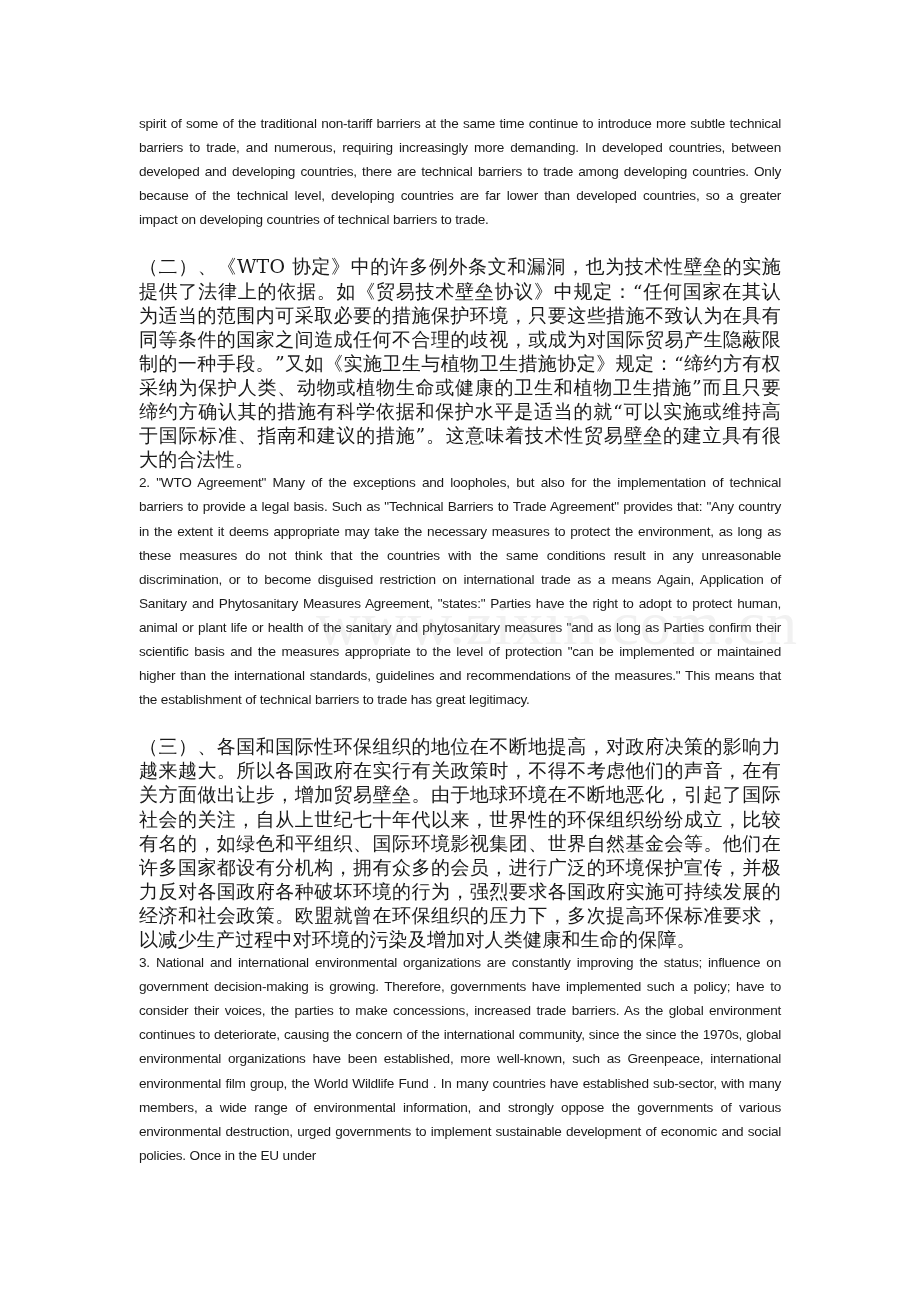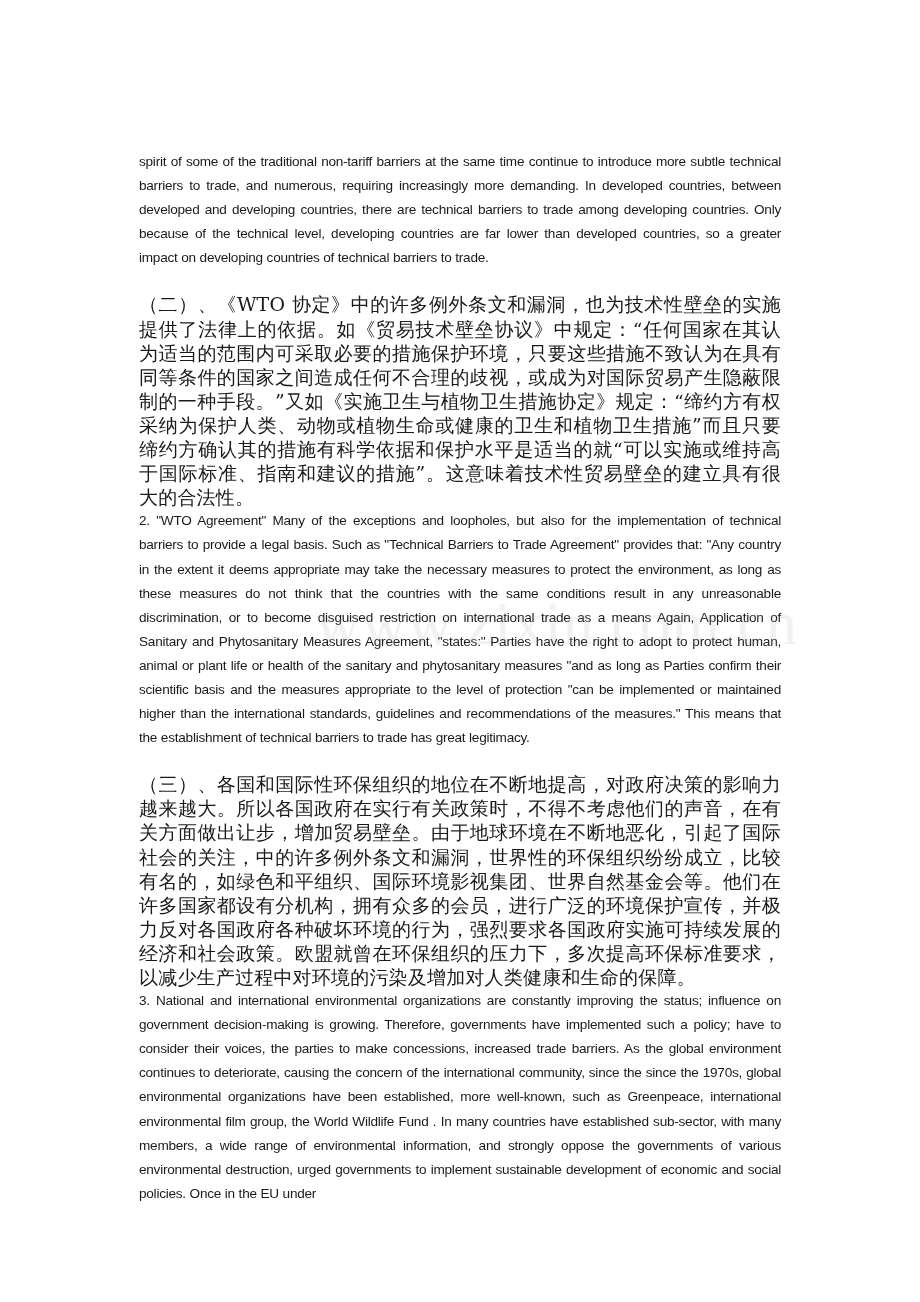--- a/index.html
+++ b/index.html
@@ -12,21 +12,20 @@
     height: 1302px;
     position: relative;
     overflow: hidden;
   }
   .page {
     position: absolute;
     left: 139px;
     top: 112px;
     width: 642px;
     color: #1a1a1a;
-    margin-top: 38px;
   }
   .para {
     margin: 0;
     text-align: justify;
     font-size: 14px;
     line-height: 24.1px;
   }
   .en {
     font-family: "Liberation Sans", "DejaVu Sans", sans-serif;
     font-size: 13.6px;
@@ -55,17 +54,17 @@
 </style>
 </head>
 <body>
 
 <div class="page">
   <p class="para en">spirit of some of the traditional non-tariff barriers at the same time continue to introduce more subtle technical barriers to trade, and numerous, requiring increasingly more demanding. In developed countries, between developed and developing countries, there are technical barriers to trade among developing countries. Only because of the technical level, developing countries are far lower than developed countries, so a greater impact on developing countries of technical barriers to trade.</p>
   <div class="gap"></div>
   <p class="para zh">（二）、《WTO 协定》中的许多例外条文和漏洞，也为技术性壁垒的实施提供了法律上的依据。如《贸易技术壁垒协议》中规定：“任何国家在其认为适当的范围内可采取必要的措施保护环境，只要这些措施不致认为在具有同等条件的国家之间造成任何不合理的歧视，或成为对国际贸易产生隐蔽限制的一种手段。”又如《实施卫生与植物卫生措施协定》规定：“缔约方有权采纳为保护人类、动物或植物生命或健康的卫生和植物卫生措施”而且只要缔约方确认其的措施有科学依据和保护水平是适当的就“可以实施或维持高于国际标准、指南和建议的措施”。这意味着技术性贸易壁垒的建立具有很大的合法性。</p>
   <p class="para en">2. "WTO Agreement" Many of the exceptions and loopholes, but also for the implementation of technical barriers to provide a legal basis. Such as "Technical Barriers to Trade Agreement" provides that: "Any country in the extent it deems appropriate may take the necessary measures to protect the environment, as long as these measures do not think that the countries with the same conditions result in any unreasonable discrimination, or to become disguised restriction on international trade as a means Again, Application of Sanitary and Phytosanitary Measures Agreement, "states:" Parties have the right to adopt to protect human, animal or plant life or health of the sanitary and phytosanitary measures "and as long as Parties confirm their scientific basis and the measures appropriate to the level of protection "can be implemented or maintained higher than the international standards, guidelines and recommendations of the measures." This means that the establishment of technical barriers to trade has great legitimacy.</p>
   <div class="gap"></div>
-  <p class="para zh">（三）、各国和国际性环保组织的地位在不断地提高，对政府决策的影响力越来越大。所以各国政府在实行有关政策时，不得不考虑他们的声音，在有关方面做出让步，增加贸易壁垒。由于地球环境在不断地恶化，引起了国际社会的关注，中的许多例外条文和漏洞，世界性的环保组织纷纷成立，比较有名的，如绿色和平组织、国际环境影视集团、世界自然基金会等。他们在许多国家都设有分机构，拥有众多的会员，进行广泛的环境保护宣传，并极力反对各国政府各种破坏环境的行为，强烈要求各国政府实施可持续发展的经济和社会政策。欧盟就曾在环保组织的压力下，多次提高环保标准要求，以减少生产过程中对环境的污染及增加对人类健康和生命的保障。</p>
+  <p class="para zh">（三）、各国和国际性环保组织的地位在不断地提高，对政府决策的影响力越来越大。所以各国政府在实行有关政策时，不得不考虑他们的声音，在有关方面做出让步，增加贸易壁垒。由于地球环境在不断地恶化，引起了国际社会的关注，自从上世纪七十年代以来，世界性的环保组织纷纷成立，比较有名的，如绿色和平组织、国际环境影视集团、世界自然基金会等。他们在许多国家都设有分机构，拥有众多的会员，进行广泛的环境保护宣传，并极力反对各国政府各种破坏环境的行为，强烈要求各国政府实施可持续发展的经济和社会政策。欧盟就曾在环保组织的压力下，多次提高环保标准要求，以减少生产过程中对环境的污染及增加对人类健康和生命的保障。</p>
   <p class="para en">3. National and international environmental organizations are constantly improving the status; influence on government decision-making is growing. Therefore, governments have implemented such a policy; have to consider their voices, the parties to make concessions, increased trade barriers. As the global environment continues to deteriorate, causing the concern of the international community, since the since the 1970s, global environmental organizations have been established, more well-known, such as Greenpeace, international environmental film group, the World Wildlife Fund . In many countries have established sub-sector, with many members, a wide range of environmental information, and strongly oppose the governments of various environmental destruction, urged governments to implement sustainable development of economic and social policies. Once in the EU under</p>
 </div>
 
 <div class="watermark">www.zixin.com.cn</div>
 
 </body></html>

